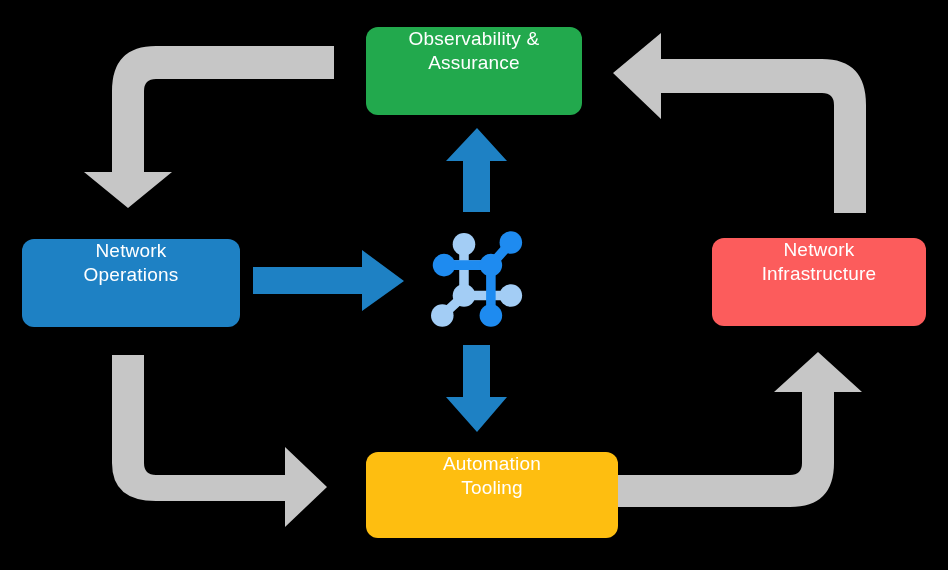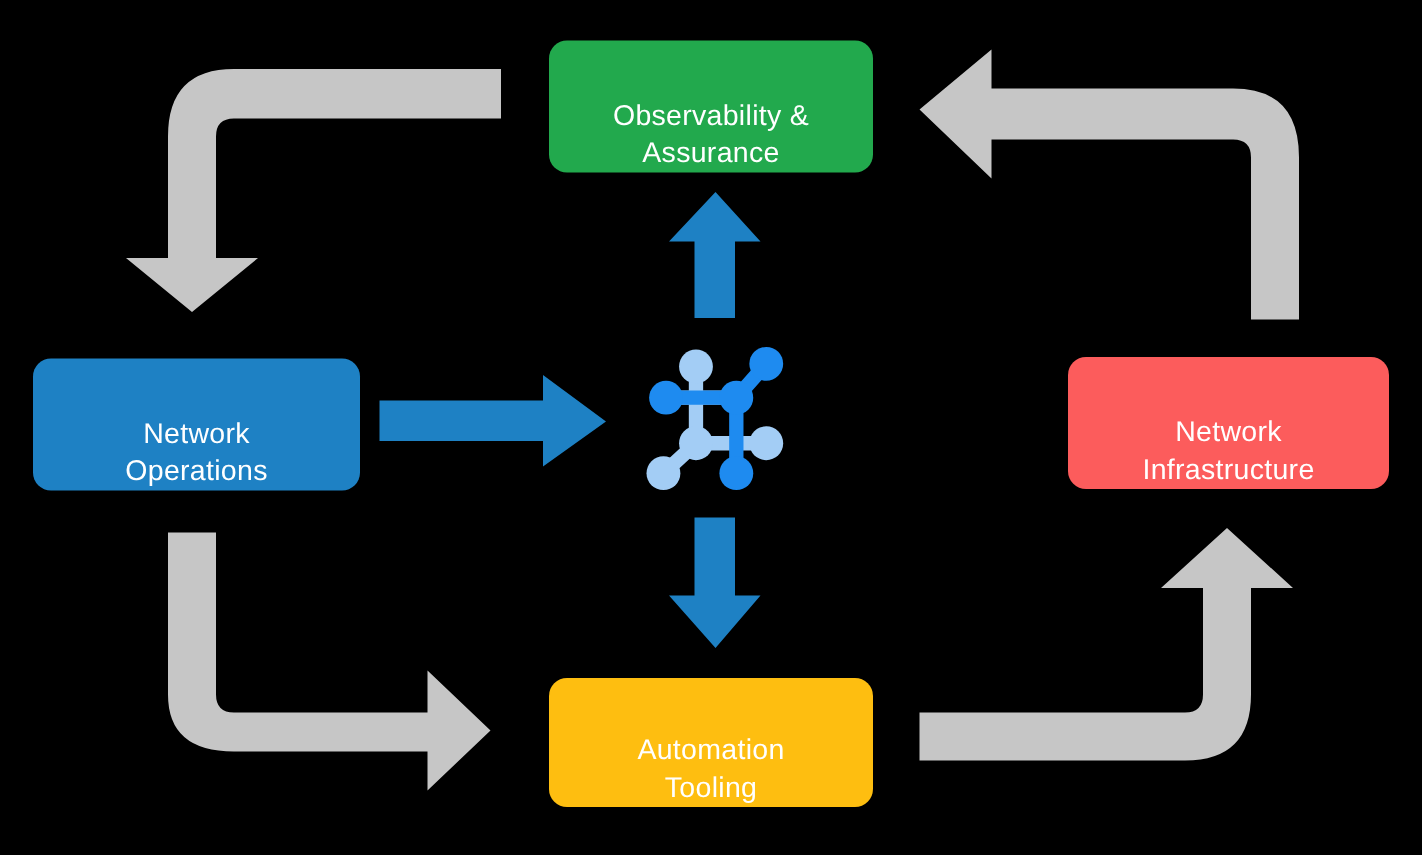--- a/index.html
+++ b/index.html
@@ -22,40 +22,40 @@
   #svg-layer {
     position: absolute;
     left: 0;
     top: 0;
     width: 948px;
     height: 570px;
   }
   .node-box {
     position: absolute;
     display: flex;
-    align-items: flex-end;
+    align-items: flex-start;
     justify-content: center;
     text-align: center;
     border-radius: 12px;
     color: #ffffff;
     font-size: 19px;
     line-height: 1.28;
     font-weight: 400;
     letter-spacing: 0.2px;
     -webkit-font-smoothing: antialiased;
   }
   .node-box .label {
     display: block;
     white-space: pre-line;
     padding: 0 10px;
   }
   #box-observability { left: 366px; top: 27px;  width: 216px; height: 88px; }
   #box-operations    { left: 22px;  top: 239px; width: 218px; height: 88px; }
   #box-infrastructure{ left: 712px; top: 238px; width: 214px; height: 88px; }
-  #box-automation    { left: 366px; top: 452px; width: 216px; height: 86px; }
+  #box-automation    { left: 366px; top: 452px; width: 252px; height: 86px; }
   #center-icon {
     position: absolute;
     left: 418px;
     top: 220px;
     width: 118px;
     height: 118px;
   }
 </style>
 </head>
 <body>

